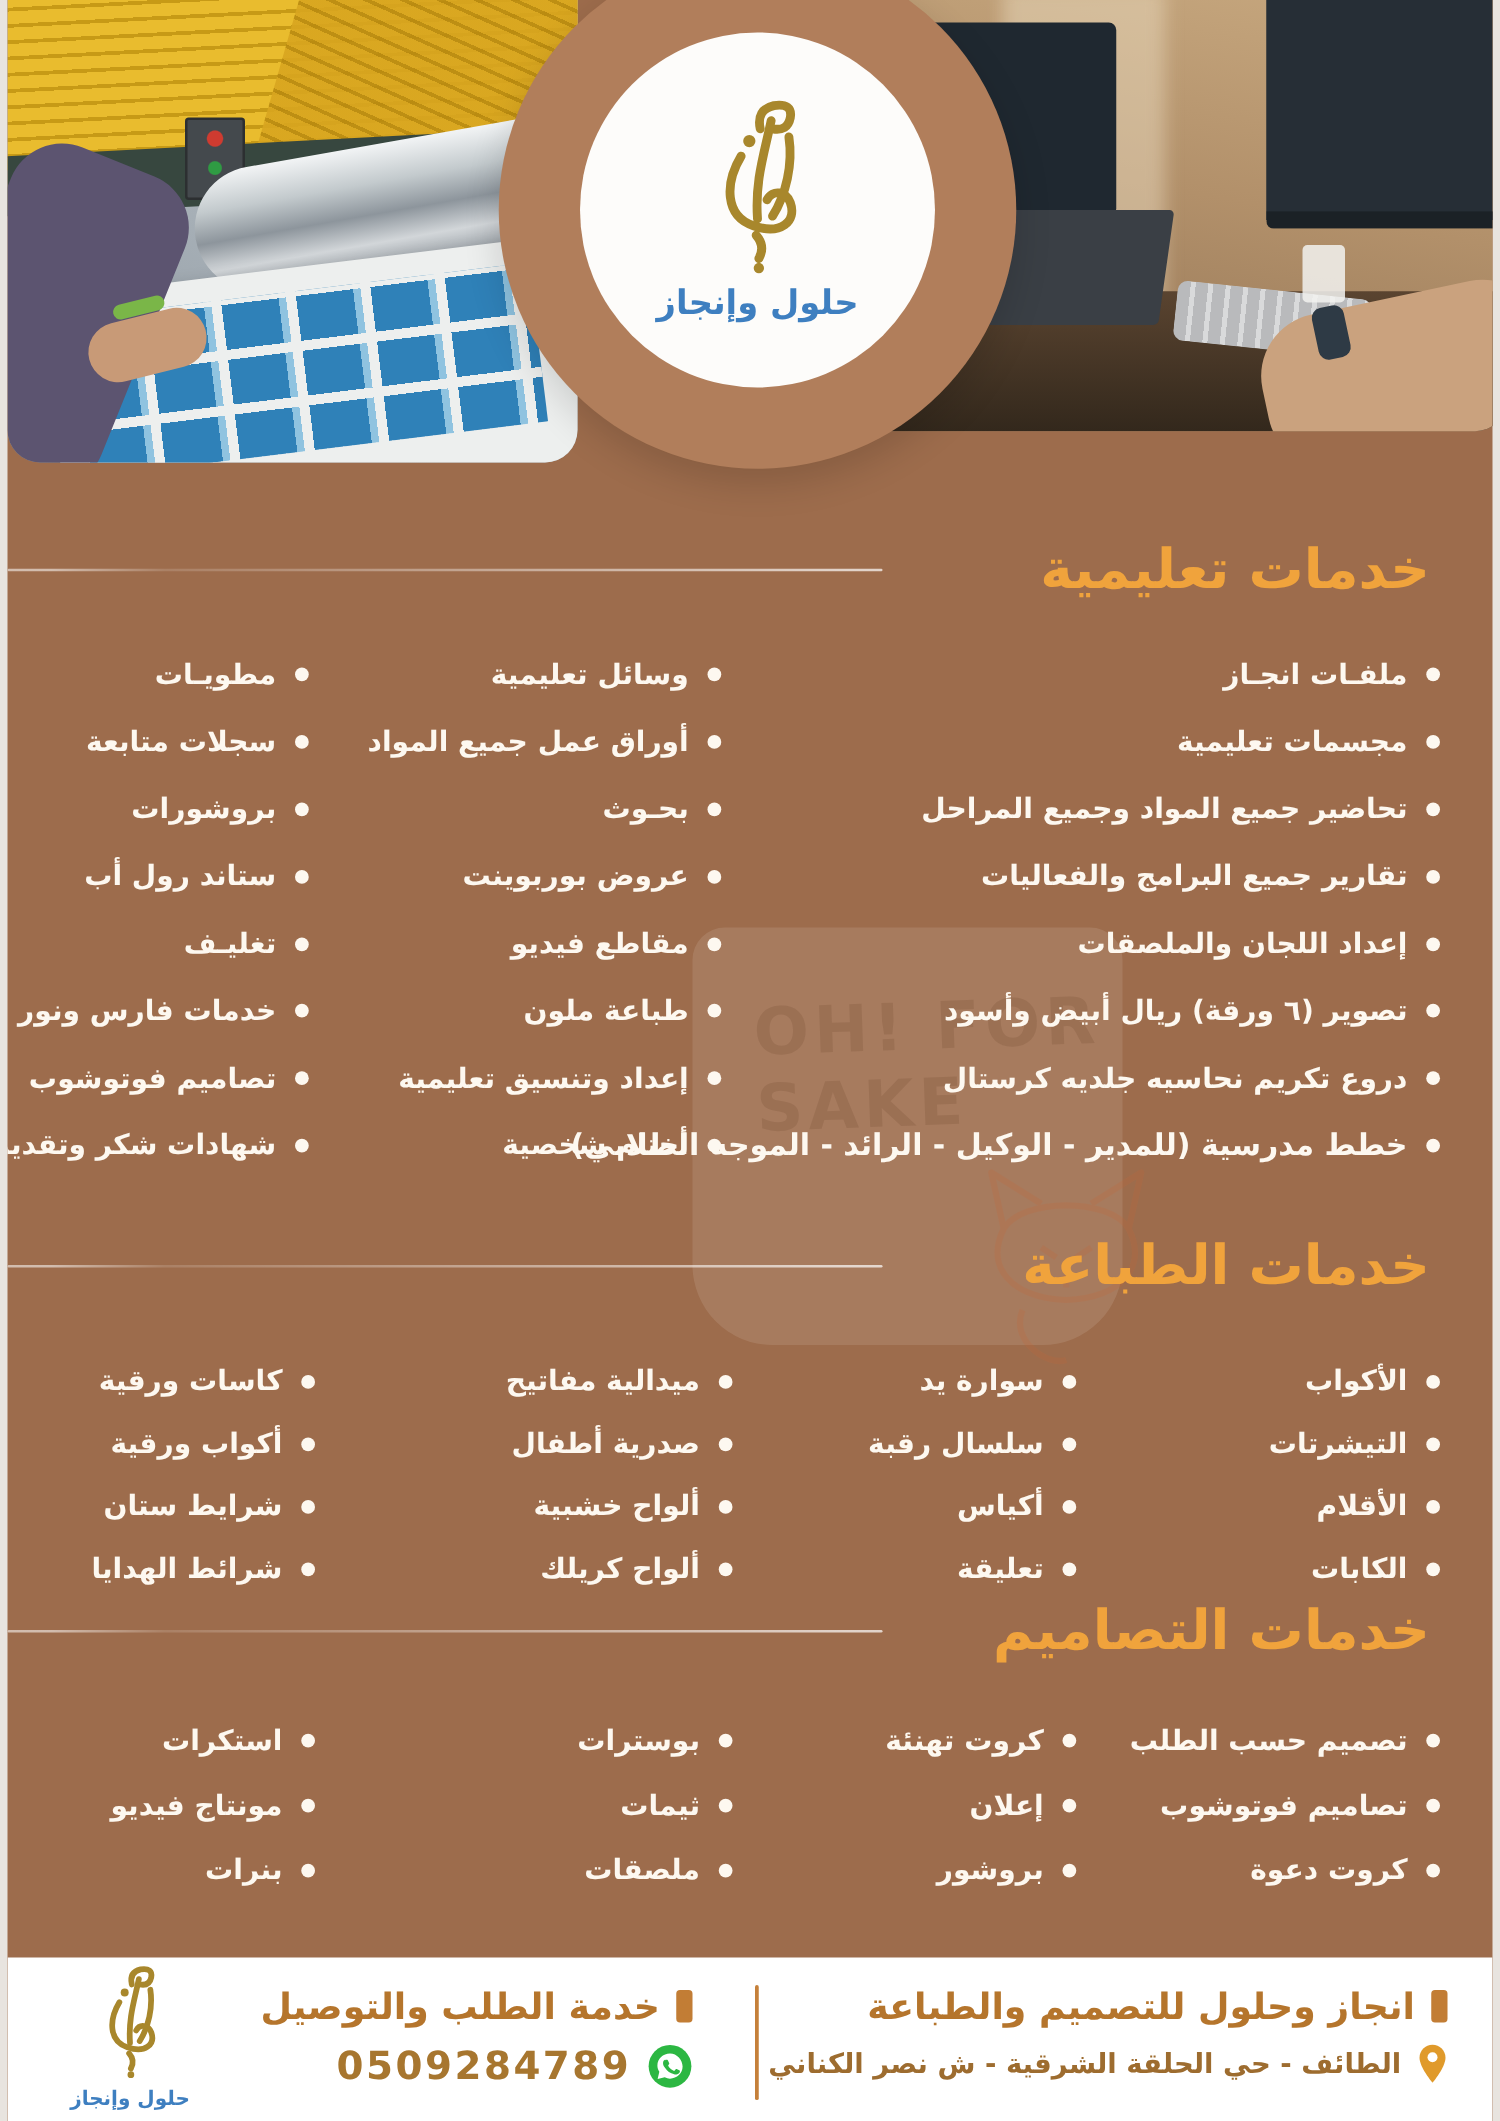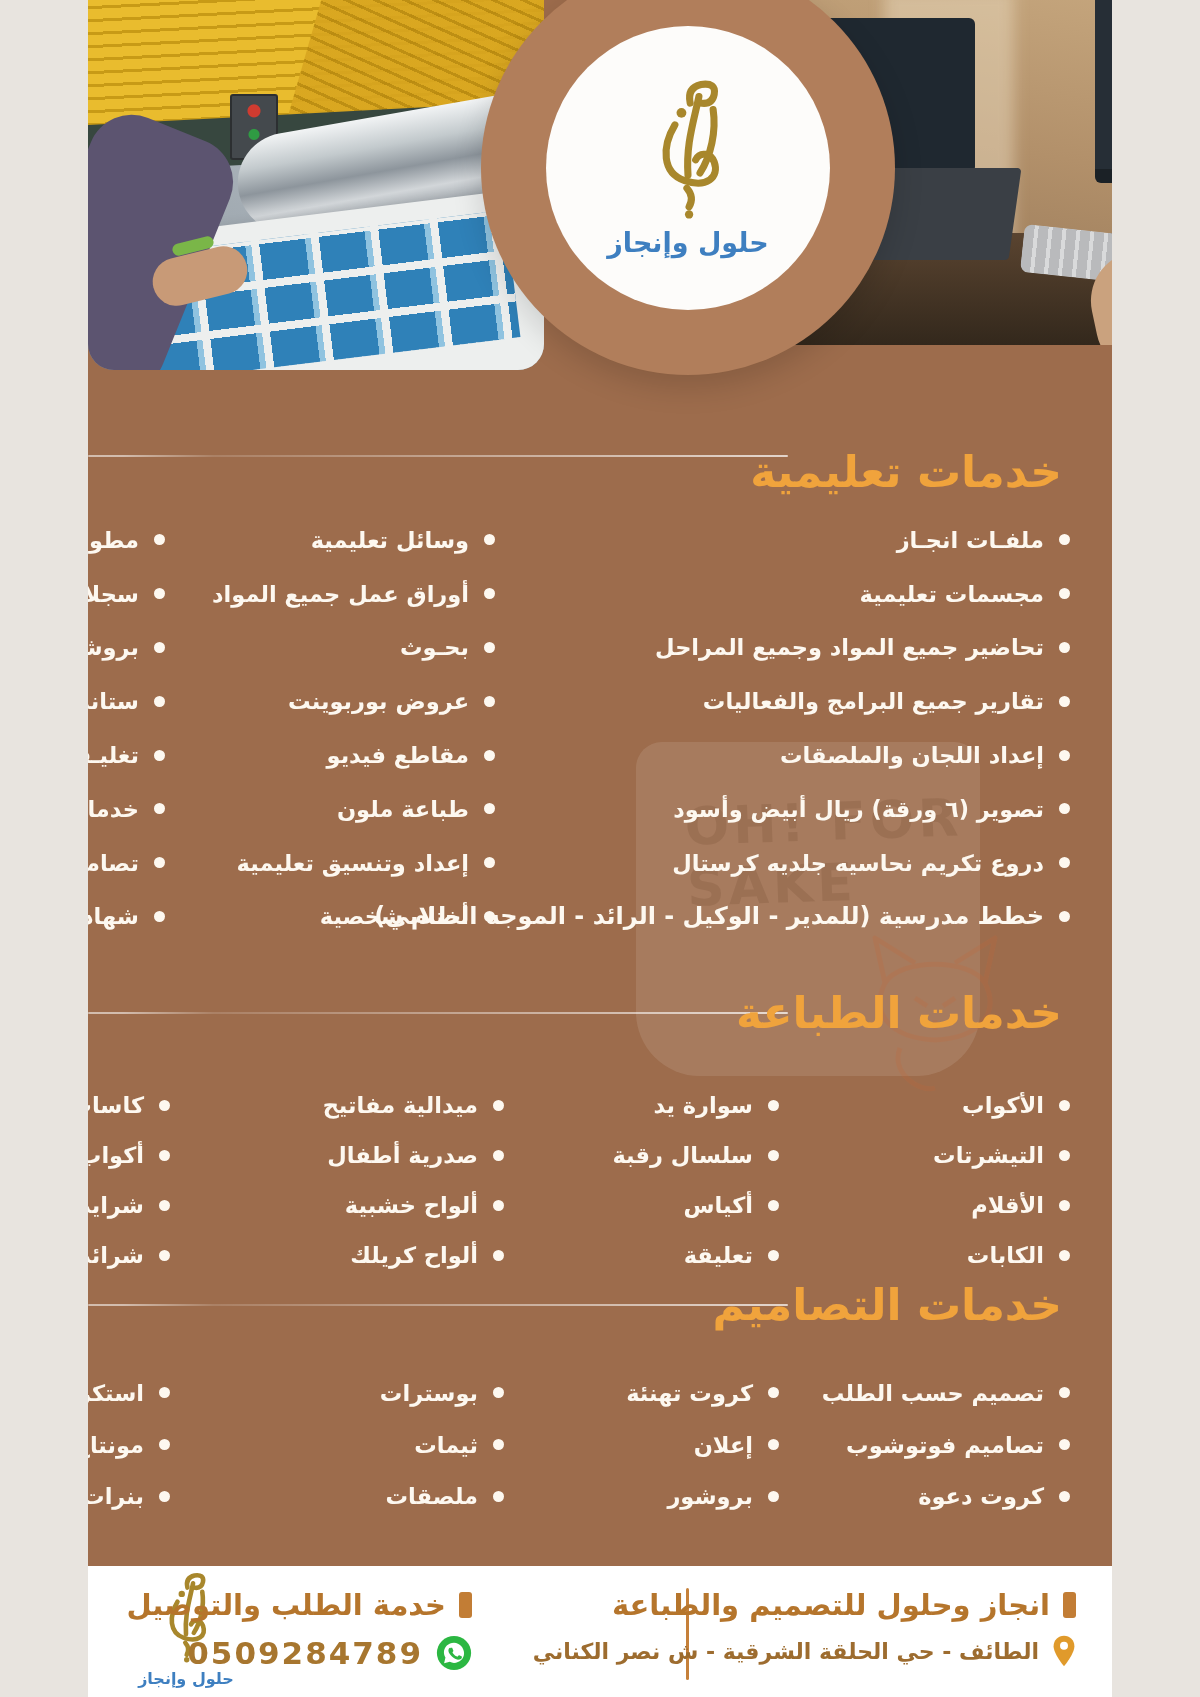--- a/index.html
+++ b/index.html
@@ -1,16 +1,16 @@
 <!DOCTYPE html>
 <html lang="ar"><head>
 <meta charset="utf-8">
 <style>
   html,body{margin:0;padding:0;background:#e8e4df;font-family:"DejaVu Sans",sans-serif;}
-  .page{position:relative;width:1024px;height:1697px;overflow:hidden;margin:0 auto;
+  .page{position:relative;width:1188px;height:1697px;overflow:hidden;margin:0 auto;
     background:
       radial-gradient(420px 520px at 8% 38%, rgba(60,34,18,.16), transparent 70%),
       radial-gradient(520px 420px at 55% 52%, rgba(255,236,212,.10), transparent 70%),
       radial-gradient(420px 380px at 90% 28%, rgba(255,226,196,.08), transparent 70%),
       radial-gradient(640px 520px at 28% 76%, rgba(72,42,22,.12), transparent 72%),
       linear-gradient(180deg,#a8764f 0%,#a06f4e 22%,#9c6b4c 55%,#996а4b 80%,#9a6a4b 100%);
     background-color:#9d6c4c;}
   .page *{box-sizing:border-box;}
 
   
@@ -60,21 +60,21 @@
   
   .decor-mug{position:absolute;left:548px;top:742px;width:344px;height:334px;background:rgba(250,242,232,.12);
     border-radius:26px 26px 64px 64px;}
   .decor-mug-text{position:absolute;left:598px;top:792px;font-size:52px;font-weight:bold;line-height:1.18;
     color:rgba(96,54,28,.16);transform:rotate(-2deg);letter-spacing:4px;}
   .decor-fox{position:absolute;left:772px;top:928px;opacity:.22;}
 
   
   .sec-title{position:absolute;right:50px;margin:0;color:#f0a33c;font-size:44px;font-weight:bold;
     line-height:56px;direction:rtl;white-space:nowrap;}
-  .t1{top:428px;margin-top:16px;} .t2{top:985px;margin-left:48px;} .t3{top:1277px;}
+  .t1{top:428px;} .t2{top:985px;margin-left:48px;} .t3{top:1277px;}
   .rule{position:absolute;left:0;height:2px;width:700px;border-radius:2px;
     background:linear-gradient(90deg,rgba(255,255,255,.55) 0 5%,rgba(255,255,255,.14) 18%,rgba(255,255,255,.7) 96%);}
   .r1{top:455px;} .r2{top:1012px;} .r3{top:1304px;}
 
   
   .col{position:absolute;direction:rtl;display:flex;flex-direction:column;}
   .li{display:flex;align-items:center;gap:15px;}
   .dot{width:11px;height:11px;border-radius:50%;background:#fdf8f0;flex:none;}
   .txt{color:#fdf8f0;font-size:22.5px;font-weight:bold;white-space:nowrap;}
   .sec0 .col{top:513px;} .sec0 .li{height:53.8px;}

